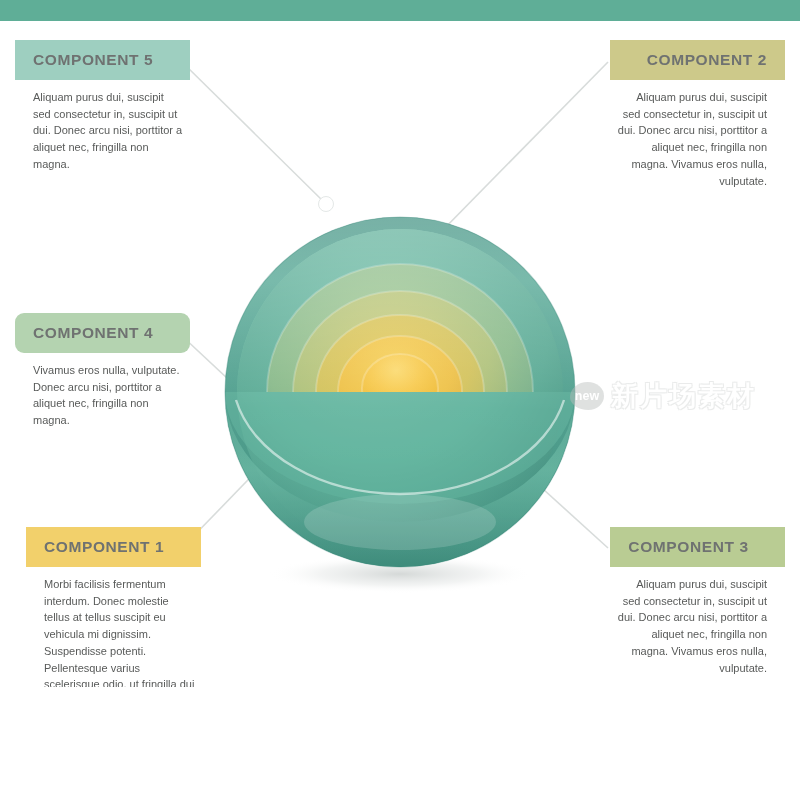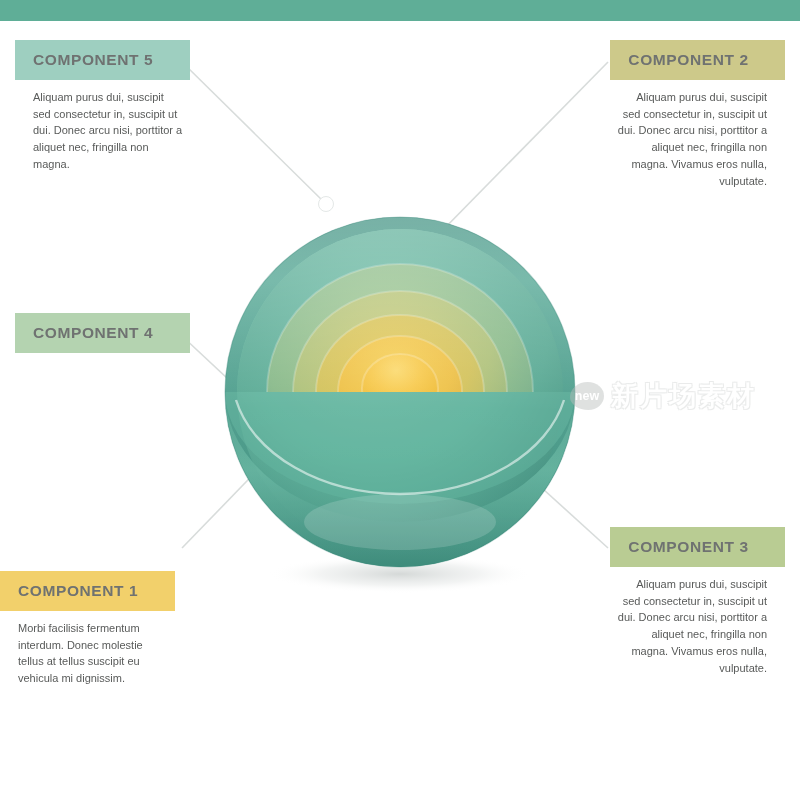--- a/index.html
+++ b/index.html
@@ -88,21 +88,21 @@
     line-height: 1.52;
     color: #585a59;
     padding: 9px 6px 0 18px;
     box-sizing: border-box;
   }
   .card.right .card-head { padding-left: 0; padding-right: 18px; justify-content: flex-end; }
   .card.right .card-body { text-align: right; padding: 9px 18px 0 6px; }
 
   #card-5 { left: 15px;  top: 40px;  }
   #card-4 { left: 15px;  top: 313px; }
-  #card-1 { left: 0;  top: 527px; margin-top: 44px; }
+  #card-1 { left: 26px;  top: 527px; }
   #card-2 { left: 610px; top: 40px;  }
   #card-3 { left: 610px; top: 527px; }
 
   
   .watermark {
     position: absolute;
     left: 570px;
     top: 378px;
     display: flex;
     align-items: center;
@@ -272,34 +272,35 @@
   </div>
 
   <div class="card" id="card-5">
     <div class="card-head" style="background: rgb(158, 207, 192);">
       <span>COMPONENT 5</span>
     </div>
     <div class="card-body">Aliquam purus dui, suscipit sed consectetur in, suscipit ut dui. Donec arcu nisi, porttitor a aliquet nec, fringilla non magna.</div>
   </div>
 
   <div class="card" id="card-4">
-    <div class="card-head" style="background: rgb(180, 211, 176);">
+    <div class="card-head" style="background: rgb(180, 211, 176); border-radius: 9px;">
       <span>COMPONENT 4</span>
     </div>
+    <div class="card-body">Vivamus eros nulla, vulputate. Donec arcu nisi, porttitor a aliquet nec, fringilla non magna.</div>
   </div>
 
   <div class="card" id="card-1">
     <div class="card-head" style="background: rgb(242, 208, 107);">
       <span>COMPONENT 1</span>
     </div>
     <div class="card-body">Morbi facilisis fermentum interdum. Donec molestie tellus at tellus suscipit eu vehicula mi dignissim. Suspendisse potenti. Pellentesque varius scelerisque odio, ut fringilla dui mollis id.</div>
   </div>
 
   <div class="card right" id="card-2">
-    <div class="card-head" style="background: rgb(205, 201, 138); justify-content: center;">
+    <div class="card-head" style="background: rgb(205, 201, 138);">
       <span>COMPONENT 2</span>
     </div>
     <div class="card-body">Aliquam purus dui, suscipit sed consectetur in, suscipit ut dui. Donec arcu nisi, porttitor a aliquet nec, fringilla non magna. Vivamus eros nulla, vulputate.</div>
   </div>
 
   <div class="card right" id="card-3">
     <div class="card-head" style="background: rgb(185, 204, 147); justify-content: center;">
       <span>COMPONENT 3</span>
     </div>
     <div class="card-body">Aliquam purus dui, suscipit sed consectetur in, suscipit ut dui. Donec arcu nisi, porttitor a aliquet nec, fringilla non magna. Vivamus eros nulla, vulputate.</div>

